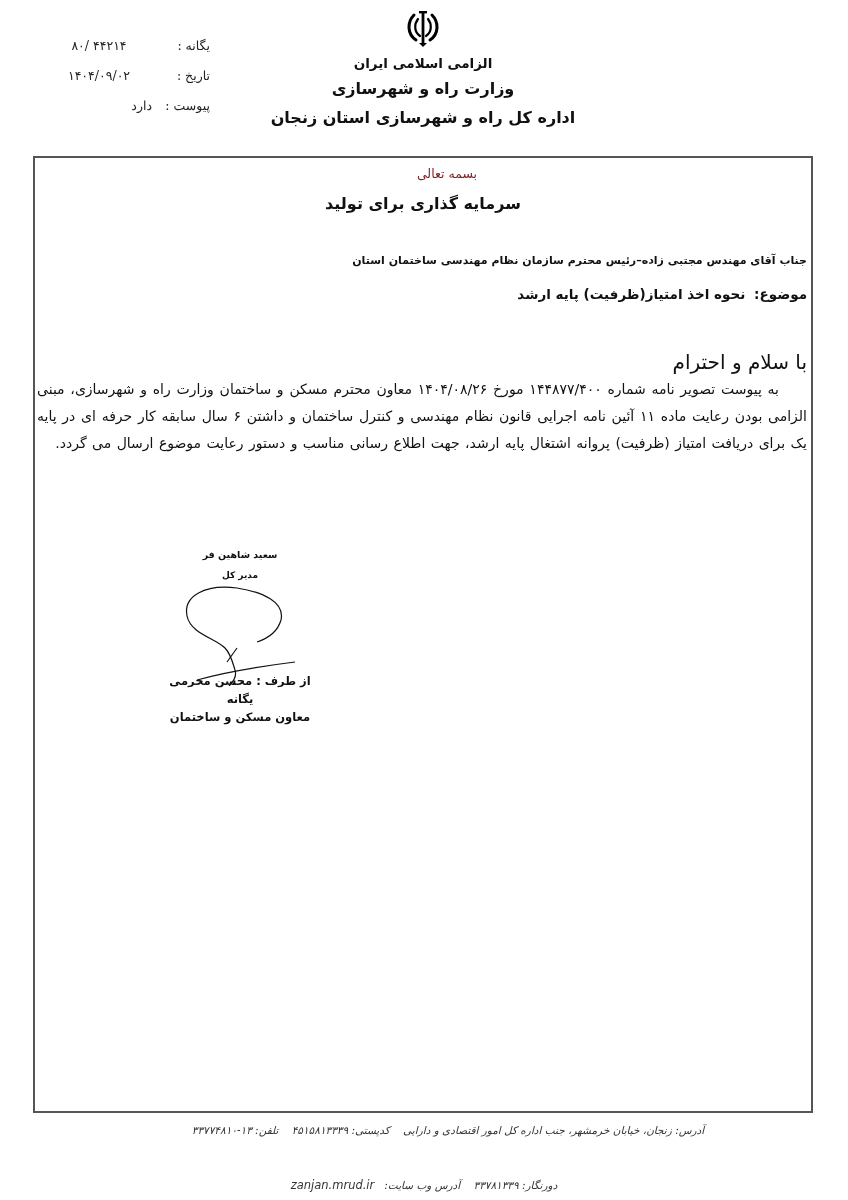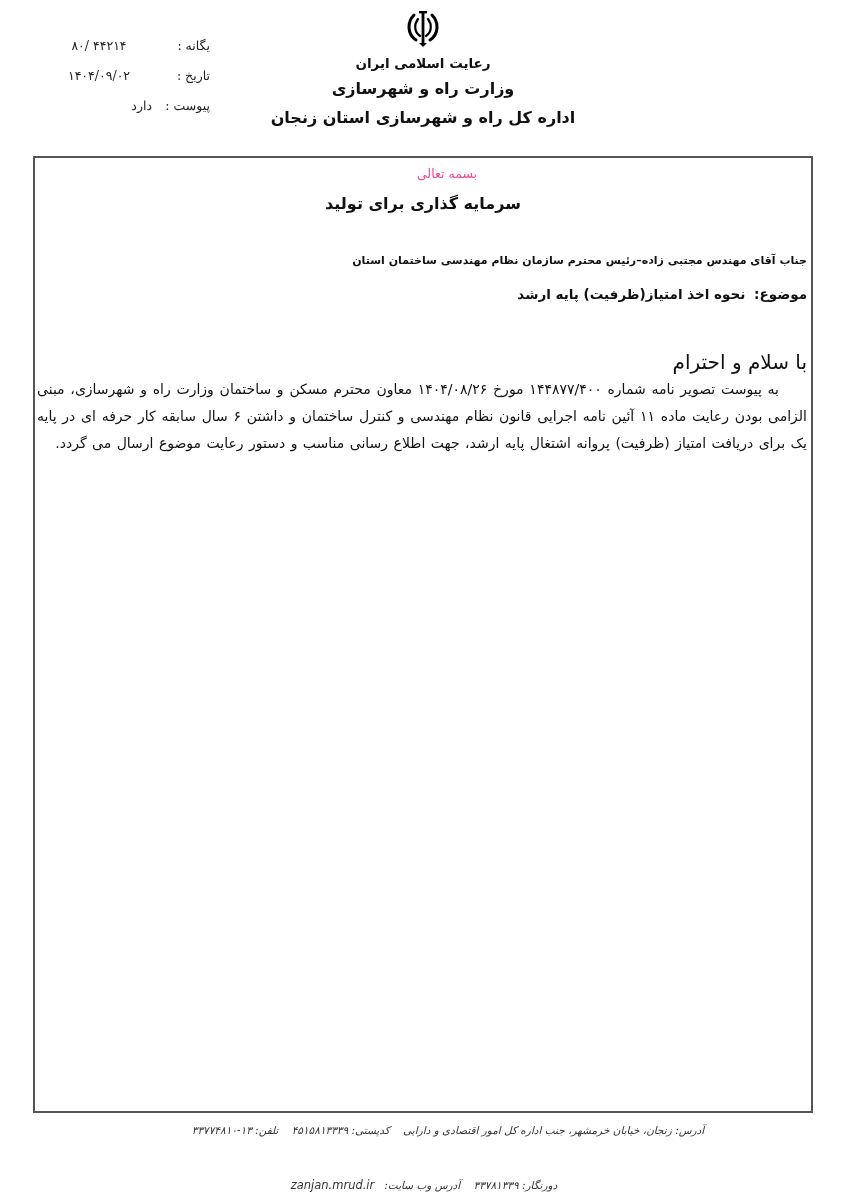--- a/index.html
+++ b/index.html
@@ -26,21 +26,21 @@
   .h2 { font-weight: bold; font-size: 16px; margin: 0; line-height: 30px; }
   .h3 { font-weight: bold; font-size: 16px; margin: 0; line-height: 28px; }
 
   .frame {
     position: absolute; left: 33px; top: 156px; width: 776px; height: 953px;
     border: 2px solid #555; box-sizing: content-box;
   }
   .frame-inner { position: relative; width: 100%; height: 100%; }
 
   .besm { position: absolute; top: 8px; left: 0; right: 0; text-align: center;
-    font-size: 12.5px; color: #ec4899; direction: rtl; padding-left: 48px; }
+    font-size: 12.5px; color: #7f1d1d; direction: rtl; padding-left: 48px; }
   .slogan { position: absolute; top: 36px; left: 0; right: 0; text-align: center;
     font-weight: bold; font-size: 16px; direction: rtl; }
 
   .recipient { position: absolute; top: 96px; right: 4px; left: 0; direction: rtl;
     font-weight: bold; font-size: 11px; text-align: right; white-space: nowrap; }
   .subject { position: absolute; top: 128px; right: 4px; direction: rtl;
     font-weight: bold; font-size: 13.5px; text-align: right; white-space: nowrap; }
   .subject .subject-label { margin-left: 4px; }
 
   .greeting { position: absolute; top: 192px; right: 4px; direction: rtl;
@@ -99,39 +99,52 @@
     <g fill="none" stroke="#000" stroke-linecap="round">
       <path d="M9 7 C2 14 2 26 11 32" stroke-width="3"></path>
       <path d="M27 7 C34 14 34 26 25 32" stroke-width="3"></path>
       <path d="M13 11 C9 16 9 24 15 28" stroke-width="2.2"></path>
       <path d="M23 11 C27 16 27 24 21 28" stroke-width="2.2"></path>
     </g>
     <rect x="16.6" y="5" width="2.8" height="30" fill="#000"></rect>
     <rect x="14" y="3" width="8" height="2.4" fill="#000"></rect>
     <path d="M14 35 L18 39 L22 35 Z" fill="#000"></path>
   </svg>
-  <p class="h1">رعایت اسلامی ایران</p>
+  <p class="h1">الزامی اسلامی ایران</p>
   <p class="h2">وزارت راه و شهرسازی</p>
   <p class="h3">اداره کل راه و شهرسازی استان زنجان</p>
 </div>
 
 <div class="frame">
   <div class="frame-inner">
     <div class="besm">بسمه تعالی</div>
     <div class="slogan">سرمایه گذاری برای تولید</div>
 
     <div class="recipient">جناب آقای مهندس مجتبی زاده–رئیس محترم سازمان نظام مهندسی ساختمان استان</div>
     <div class="subject">
       <span class="subject-label">موضوع:</span>
       <span>نحوه اخذ امتیاز(ظرفیت) پایه ارشد</span>
     </div>
 
     <div class="greeting">با سلام و احترام</div>
     <div class="body-text">به پیوست تصویر نامه شماره ۱۴۴۸۷۷/۴۰۰ مورخ ۱۴۰۴/۰۸/۲۶ معاون محترم مسکن و ساختمان وزارت راه و شهرسازی، مبنی الزامی بودن رعایت ماده ۱۱ آئین نامه اجرایی قانون نظام مهندسی و کنترل ساختمان و داشتن ۶ سال سابقه کار حرفه ای در پایه یک برای دریافت امتیاز (ظرفیت) پروانه اشتغال پایه ارشد، جهت اطلاع رسانی مناسب و دستور رعایت موضوع ارسال می گردد.</div>
 
+    <div class="signature">
+      <div class="sig-name">سعید شاهین فر</div>
+      <div class="sig-title">مدیر کل</div>
+      <svg class="sig-scribble" viewBox="0 0 130 110">
+        <path d="M62 12 C30 8 8 20 12 40 C16 58 40 62 50 72 C56 78 58 88 60 94" fill="none" stroke="#111" stroke-width="1.2"></path>
+        <path d="M62 12 C88 16 110 26 106 44 C102 58 88 64 82 66" fill="none" stroke="#111" stroke-width="1.2"></path>
+        <path d="M52 86 L62 72" fill="none" stroke="#111" stroke-width="1.2"></path>
+        <path d="M22 104 C50 96 88 90 120 86" fill="none" stroke="#111" stroke-width="1.2"></path>
+        <path d="M60 94 C62 100 58 106 54 110" fill="none" stroke="#111" stroke-width="1.2"></path>
+      </svg>
+      <div class="sig-from">از طرف : محسن محرمی یگانه</div>
+      <div class="sig-role">معاون مسکن و ساختمان</div>
+    </div>
   </div>
 </div>
 
 <div class="footer-address">
   <span>آدرس: زنجان، خیابان خرمشهر، جنب اداره کل امور اقتصادی و دارایی</span>
   <span>کدپستی: ۴۵۱۵۸۱۳۳۳۹</span>
   <span>تلفن: ۱۳-۳۳۷۷۴۸۱۰</span>
 </div>
 <div class="footer-web">
   <span>دورنگار: ۳۳۷۸۱۳۳۹</span>

